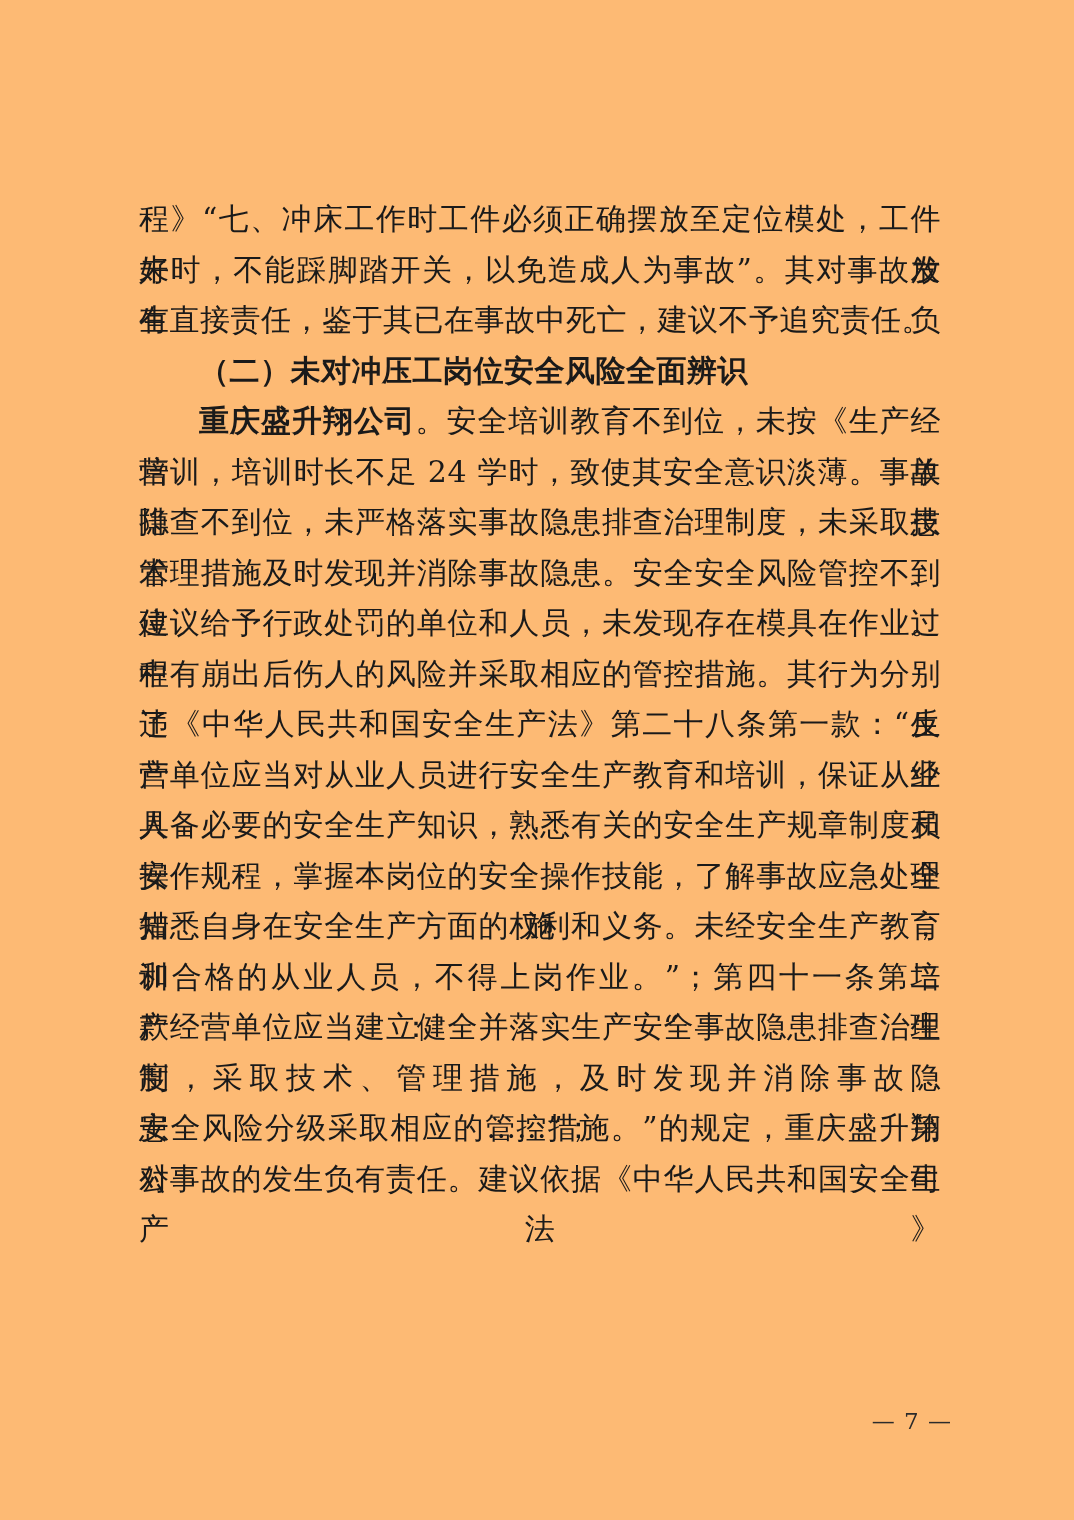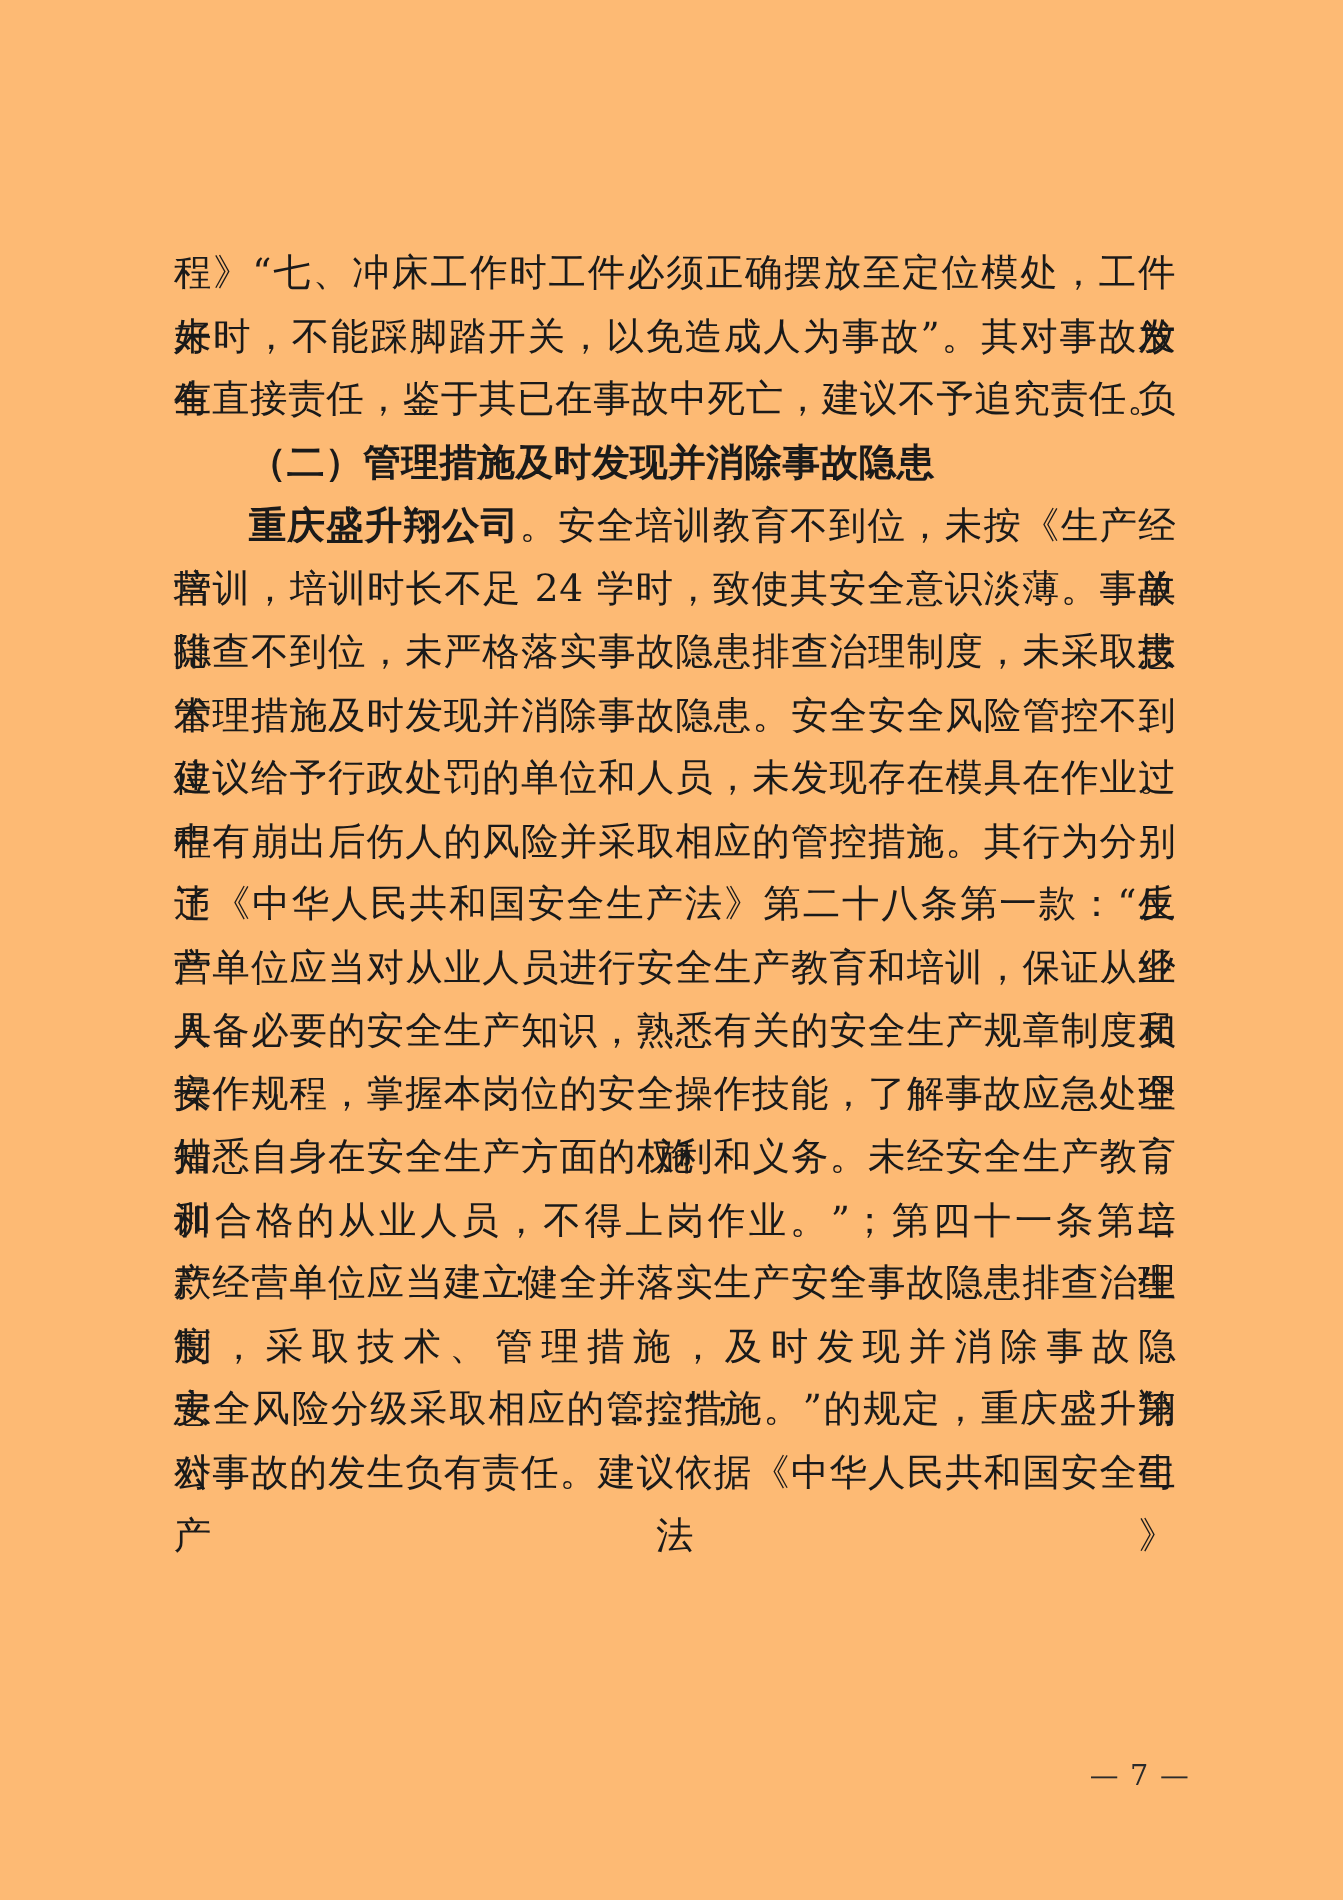--- a/index.html
+++ b/index.html
@@ -55,21 +55,21 @@
   }
 </style>
 </head>
 <body>
 
 <div class="page">
   <div class="text-block">
       <div class="line">程》“七、冲床工作时工件必须正确摆放至定位模处，工件未放</div>
       <div class="line">好时，不能踩脚踏开关，以免造成人为事故”。其对事故发生负</div>
       <div class="line nostretch">有直接责任，鉴于其已在事故中死亡，建议不予追究责任。</div>
-      <div class="line nostretch indent bold">（二）管理措施及时发现并消除事故隐患</div>
+      <div class="line nostretch indent bold">（二）未对冲压工岗位安全风险全面辨识</div>
       <div class="line indent"><span class="bold">重庆盛升翔公司</span><span>。安全培训教育不到位，未按《生产经营单</span></div>
       <div class="line">培训，培训时长不足 24 学时，致使其安全意识淡薄。事故隐患</div>
       <div class="line">排查不到位，未严格落实事故隐患排查治理制度，未采取技术、</div>
       <div class="line">管理措施及时发现并消除事故隐患。安全安全风险管控不到位。</div>
       <div class="line">建议给予行政处罚的单位和人员，未发现存在模具在作业过程</div>
       <div class="line">中有崩出后伤人的风险并采取相应的管控措施。其行为分别违反</div>
       <div class="line">了《中华人民共和国安全生产法》第二十八条第一款：“生产经</div>
       <div class="line">营单位应当对从业人员进行安全生产教育和培训，保证从业人员</div>
       <div class="line">具备必要的安全生产知识，熟悉有关的安全生产规章制度和安全</div>
       <div class="line">操作规程，掌握本岗位的安全操作技能，了解事故应急处理措施，</div>

